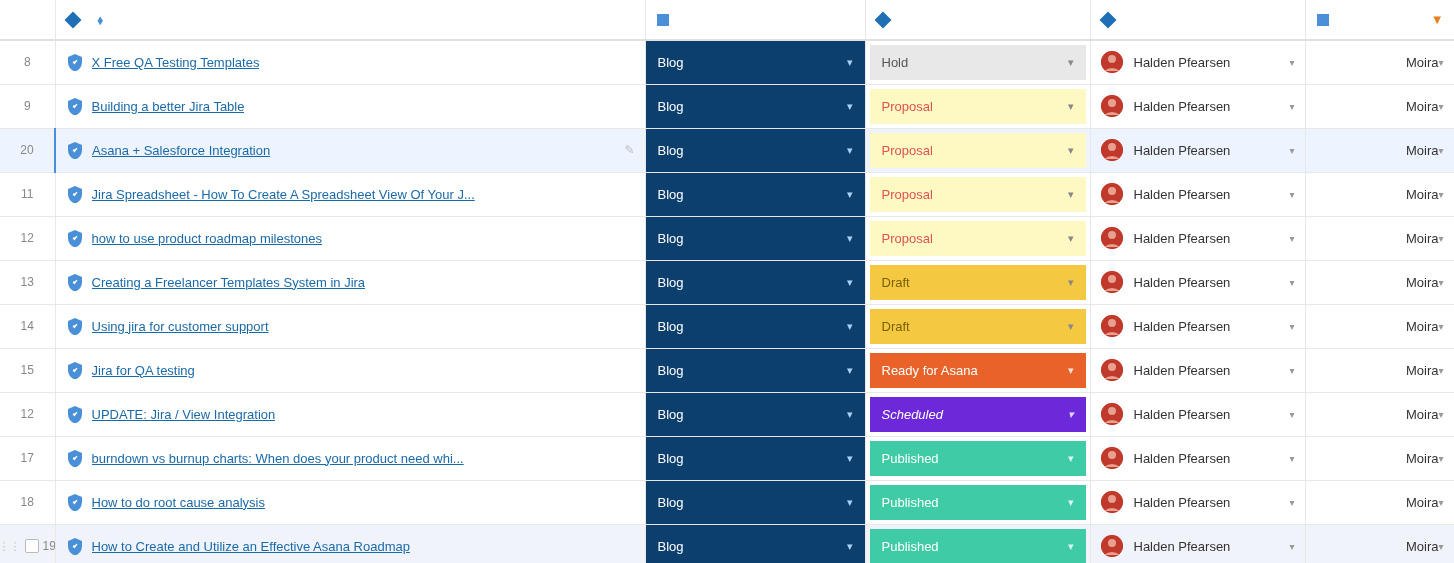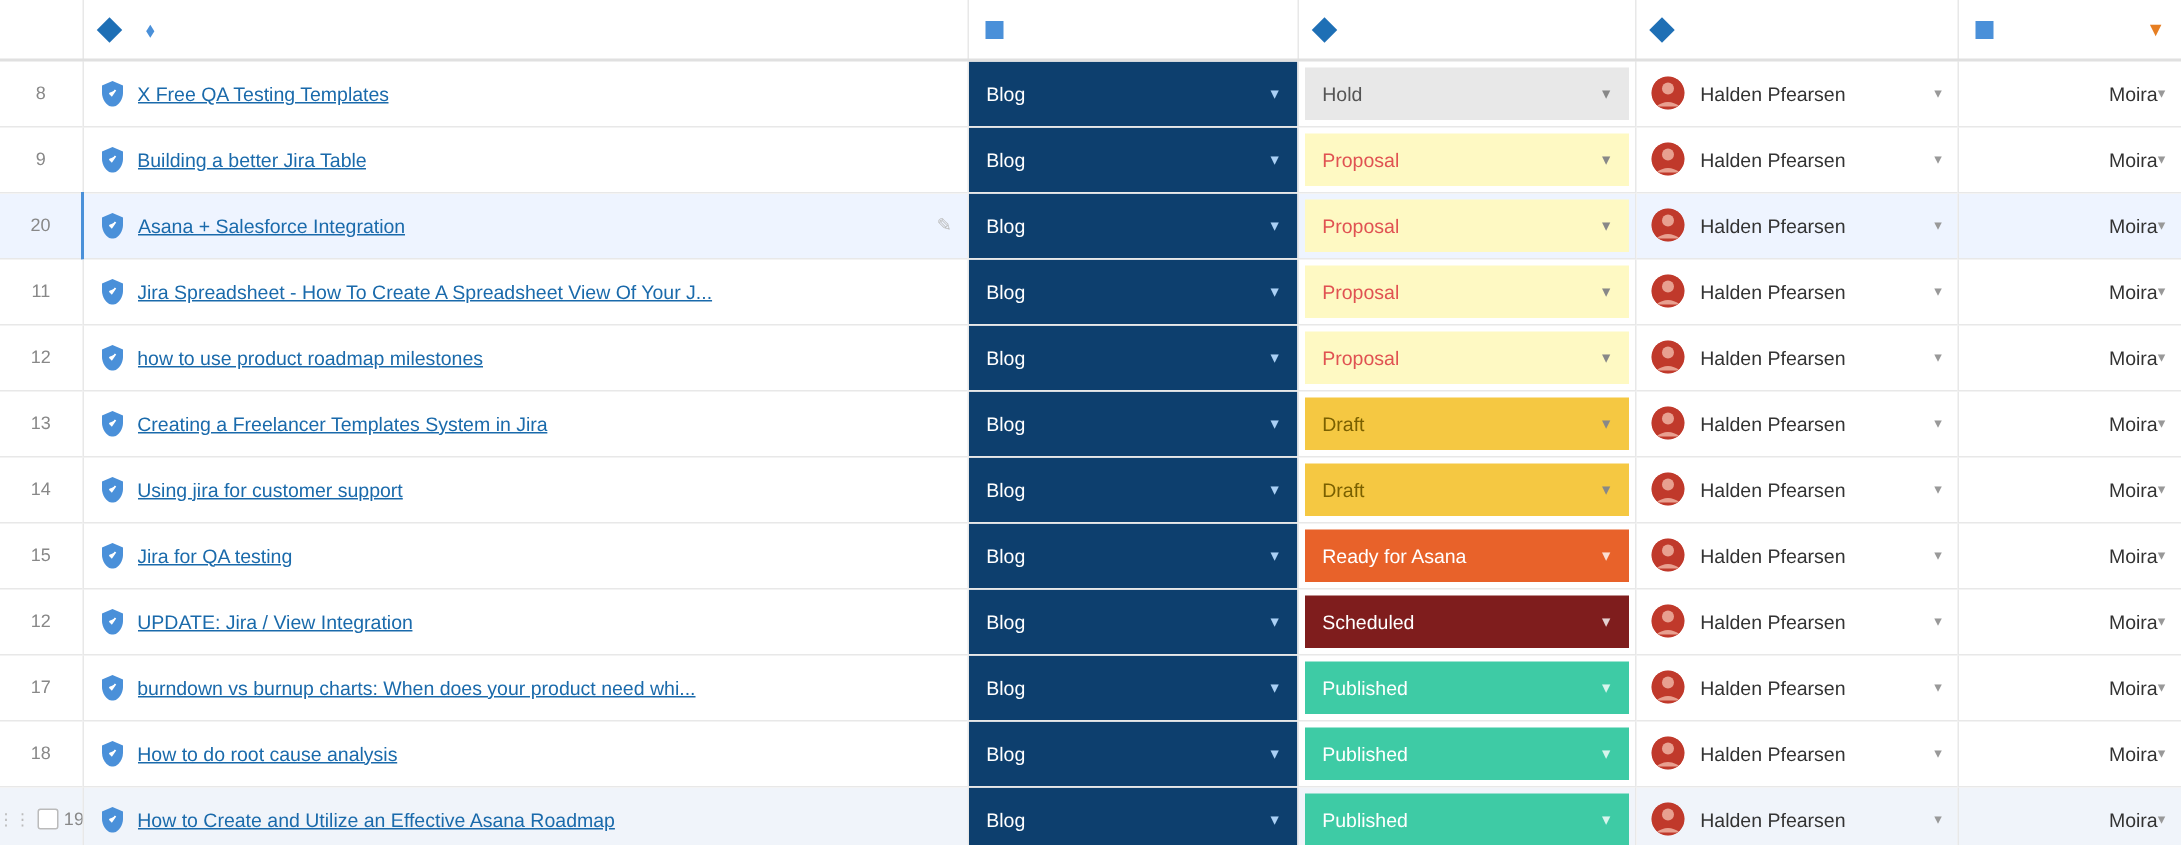--- a/index.html
+++ b/index.html
@@ -195,21 +195,21 @@
       justify-content: space-between;
       padding: 0 12px;
       cursor: pointer;
       font-size: 13px;
       font-weight: 500;
     }
     .status-hold { background: #e8e8e8; color: #555; }
     .status-proposal { background: #fef9c3; color: #e05252; }
     .status-draft { background: #f5c842; color: #7a6000; }
     .status-review { background: #e8622a; color: #fff; }
-    .status-scheduled { background: #7f1d1d; color: #fff; }
+    .status-scheduled { background: #6d28d9; color: #fff; font-style: italic; }
     .status-published { background: #3ecba5; color: #fff; }
     .status-arrow-dark { color: #888; font-size: 11px; }
     .status-arrow-light { color: rgba(255,255,255,0.8); font-size: 11px; }
 
     .assignee-cell {
       display: flex;
       align-items: center;
       gap: 11px;
       height: 100%;
     }

